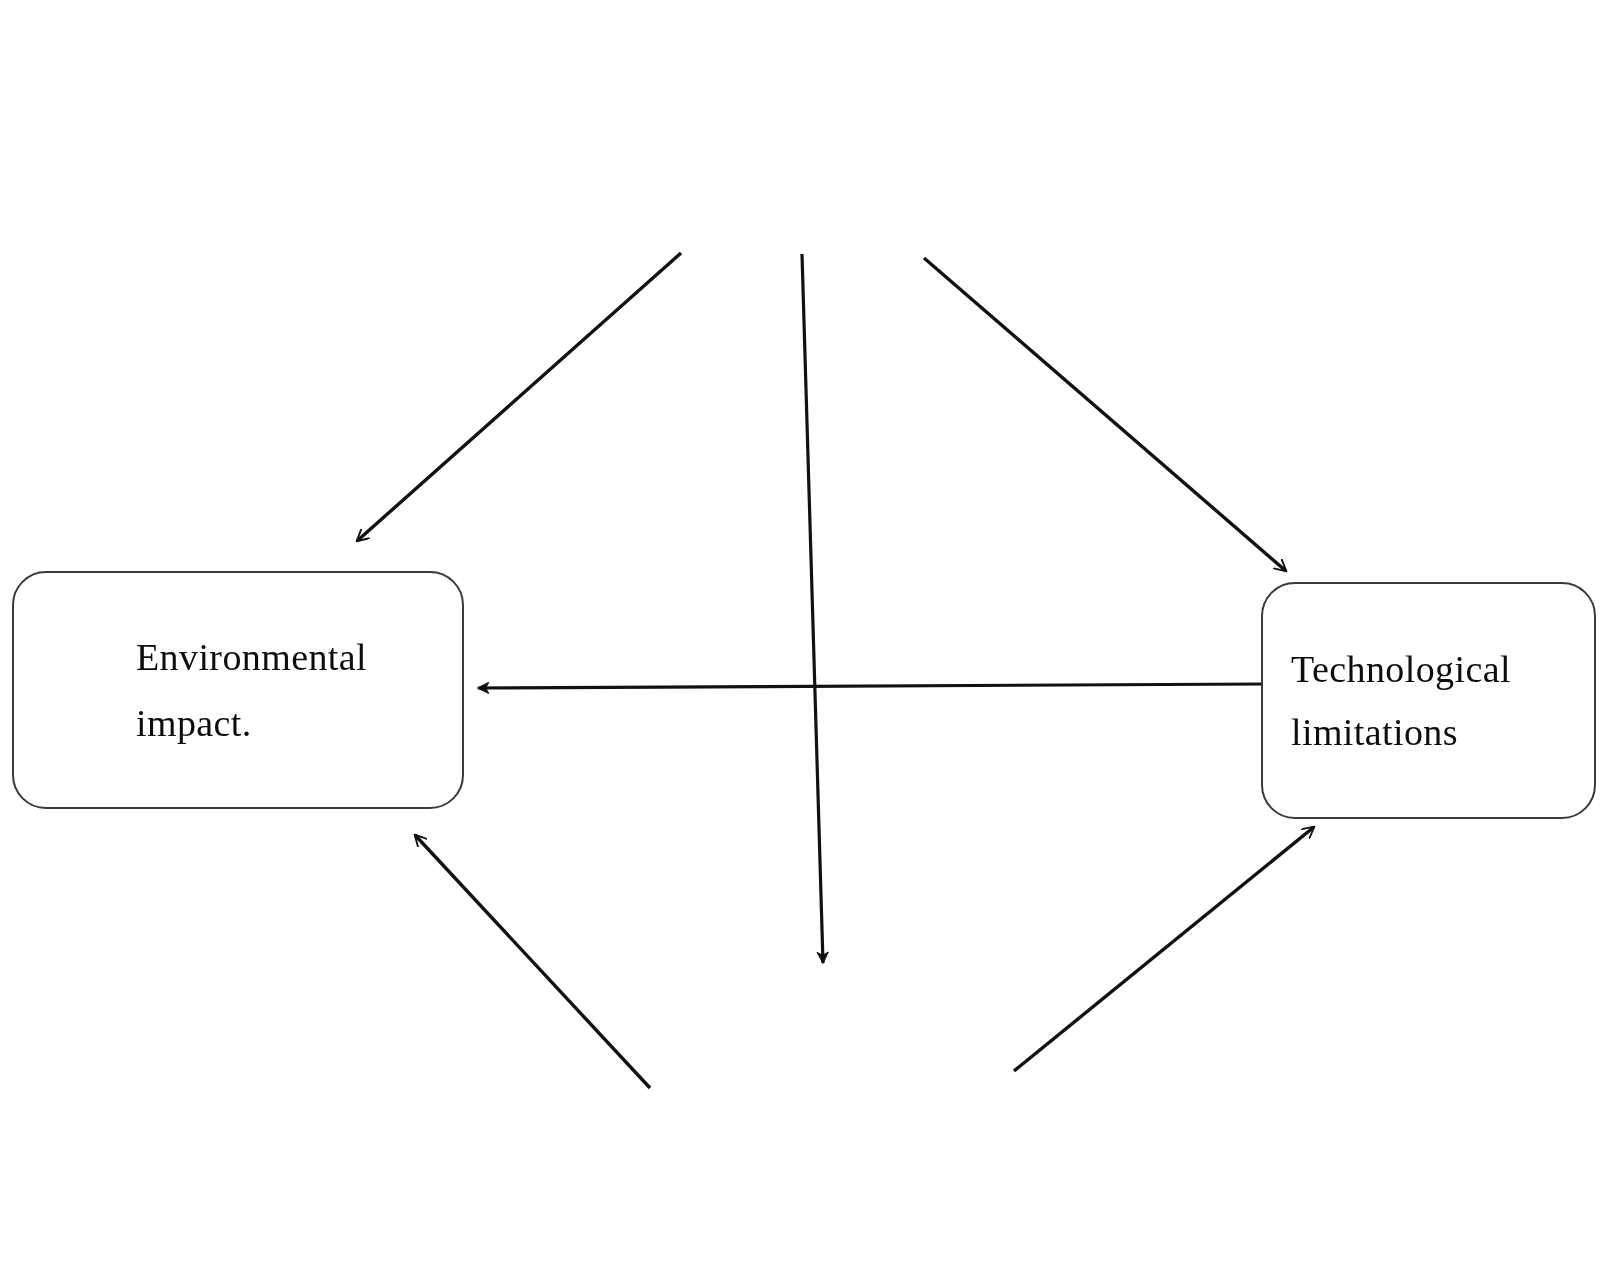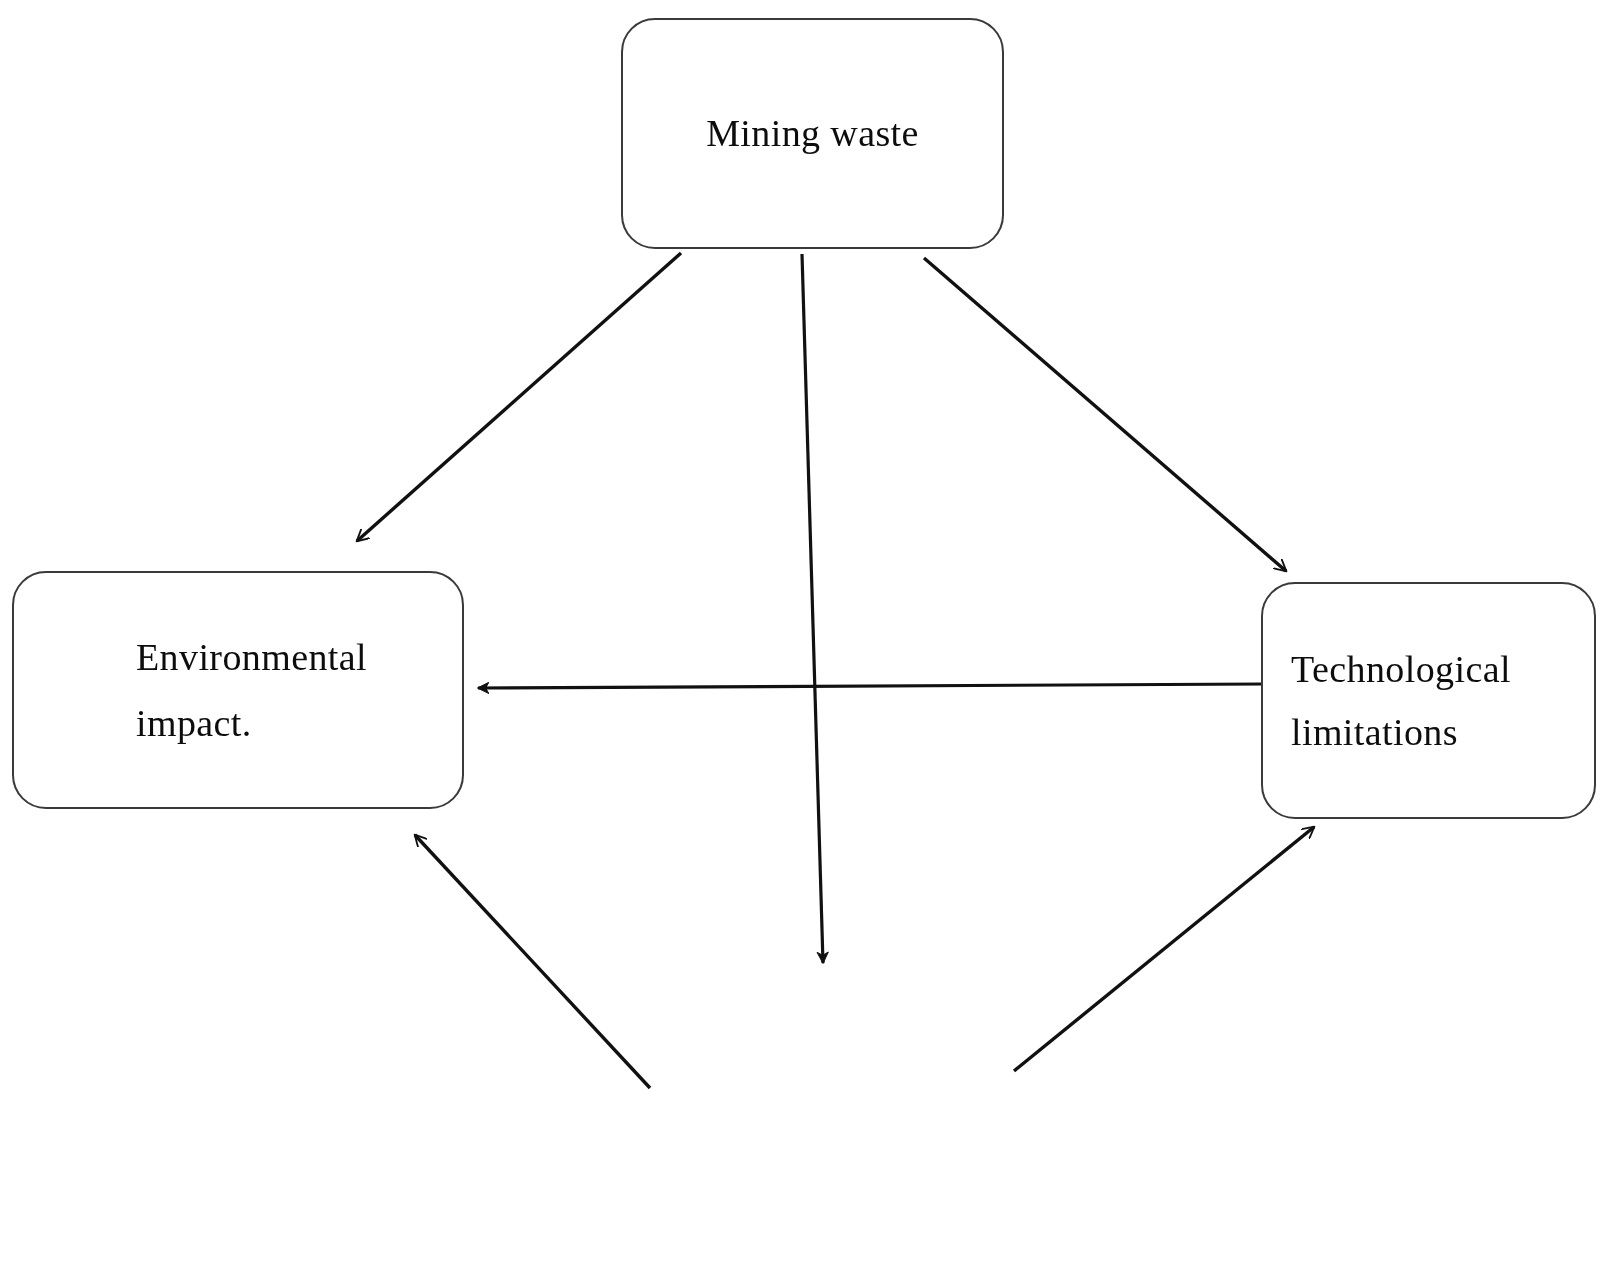--- a/index.html
+++ b/index.html
@@ -123,23 +123,20 @@
 
     <line x1="924" y1="258" x2="1286" y2="571" stroke="#111111" stroke-width="3.4" stroke-linecap="butt" marker-end="url(#arrow-open)"></line>
 
     <line x1="1264" y1="684" x2="478" y2="688" stroke="#111111" stroke-width="3.2" stroke-linecap="butt" marker-end="url(#arrow-solid)"></line>
 
     <line x1="650" y1="1088" x2="415" y2="835" stroke="#111111" stroke-width="3.4" stroke-linecap="butt" marker-end="url(#arrow-open)"></line>
 
     <line x1="1014" y1="1071" x2="1314" y2="827" stroke="#111111" stroke-width="3.4" stroke-linecap="butt" marker-end="url(#arrow-open)"></line>
   </svg>
 
-  <div class="node" id="node-mining-waste">
-    <span class="node-label">Mining waste</span>
-  </div>
 
   <div class="node" id="node-technological-limitations">
     <span class="node-label">Technological
 limitations</span>
   </div>
 
   <div class="node" id="node-environmental-impact">
     <span class="node-label">Environmental
 impact.</span>
   </div>

